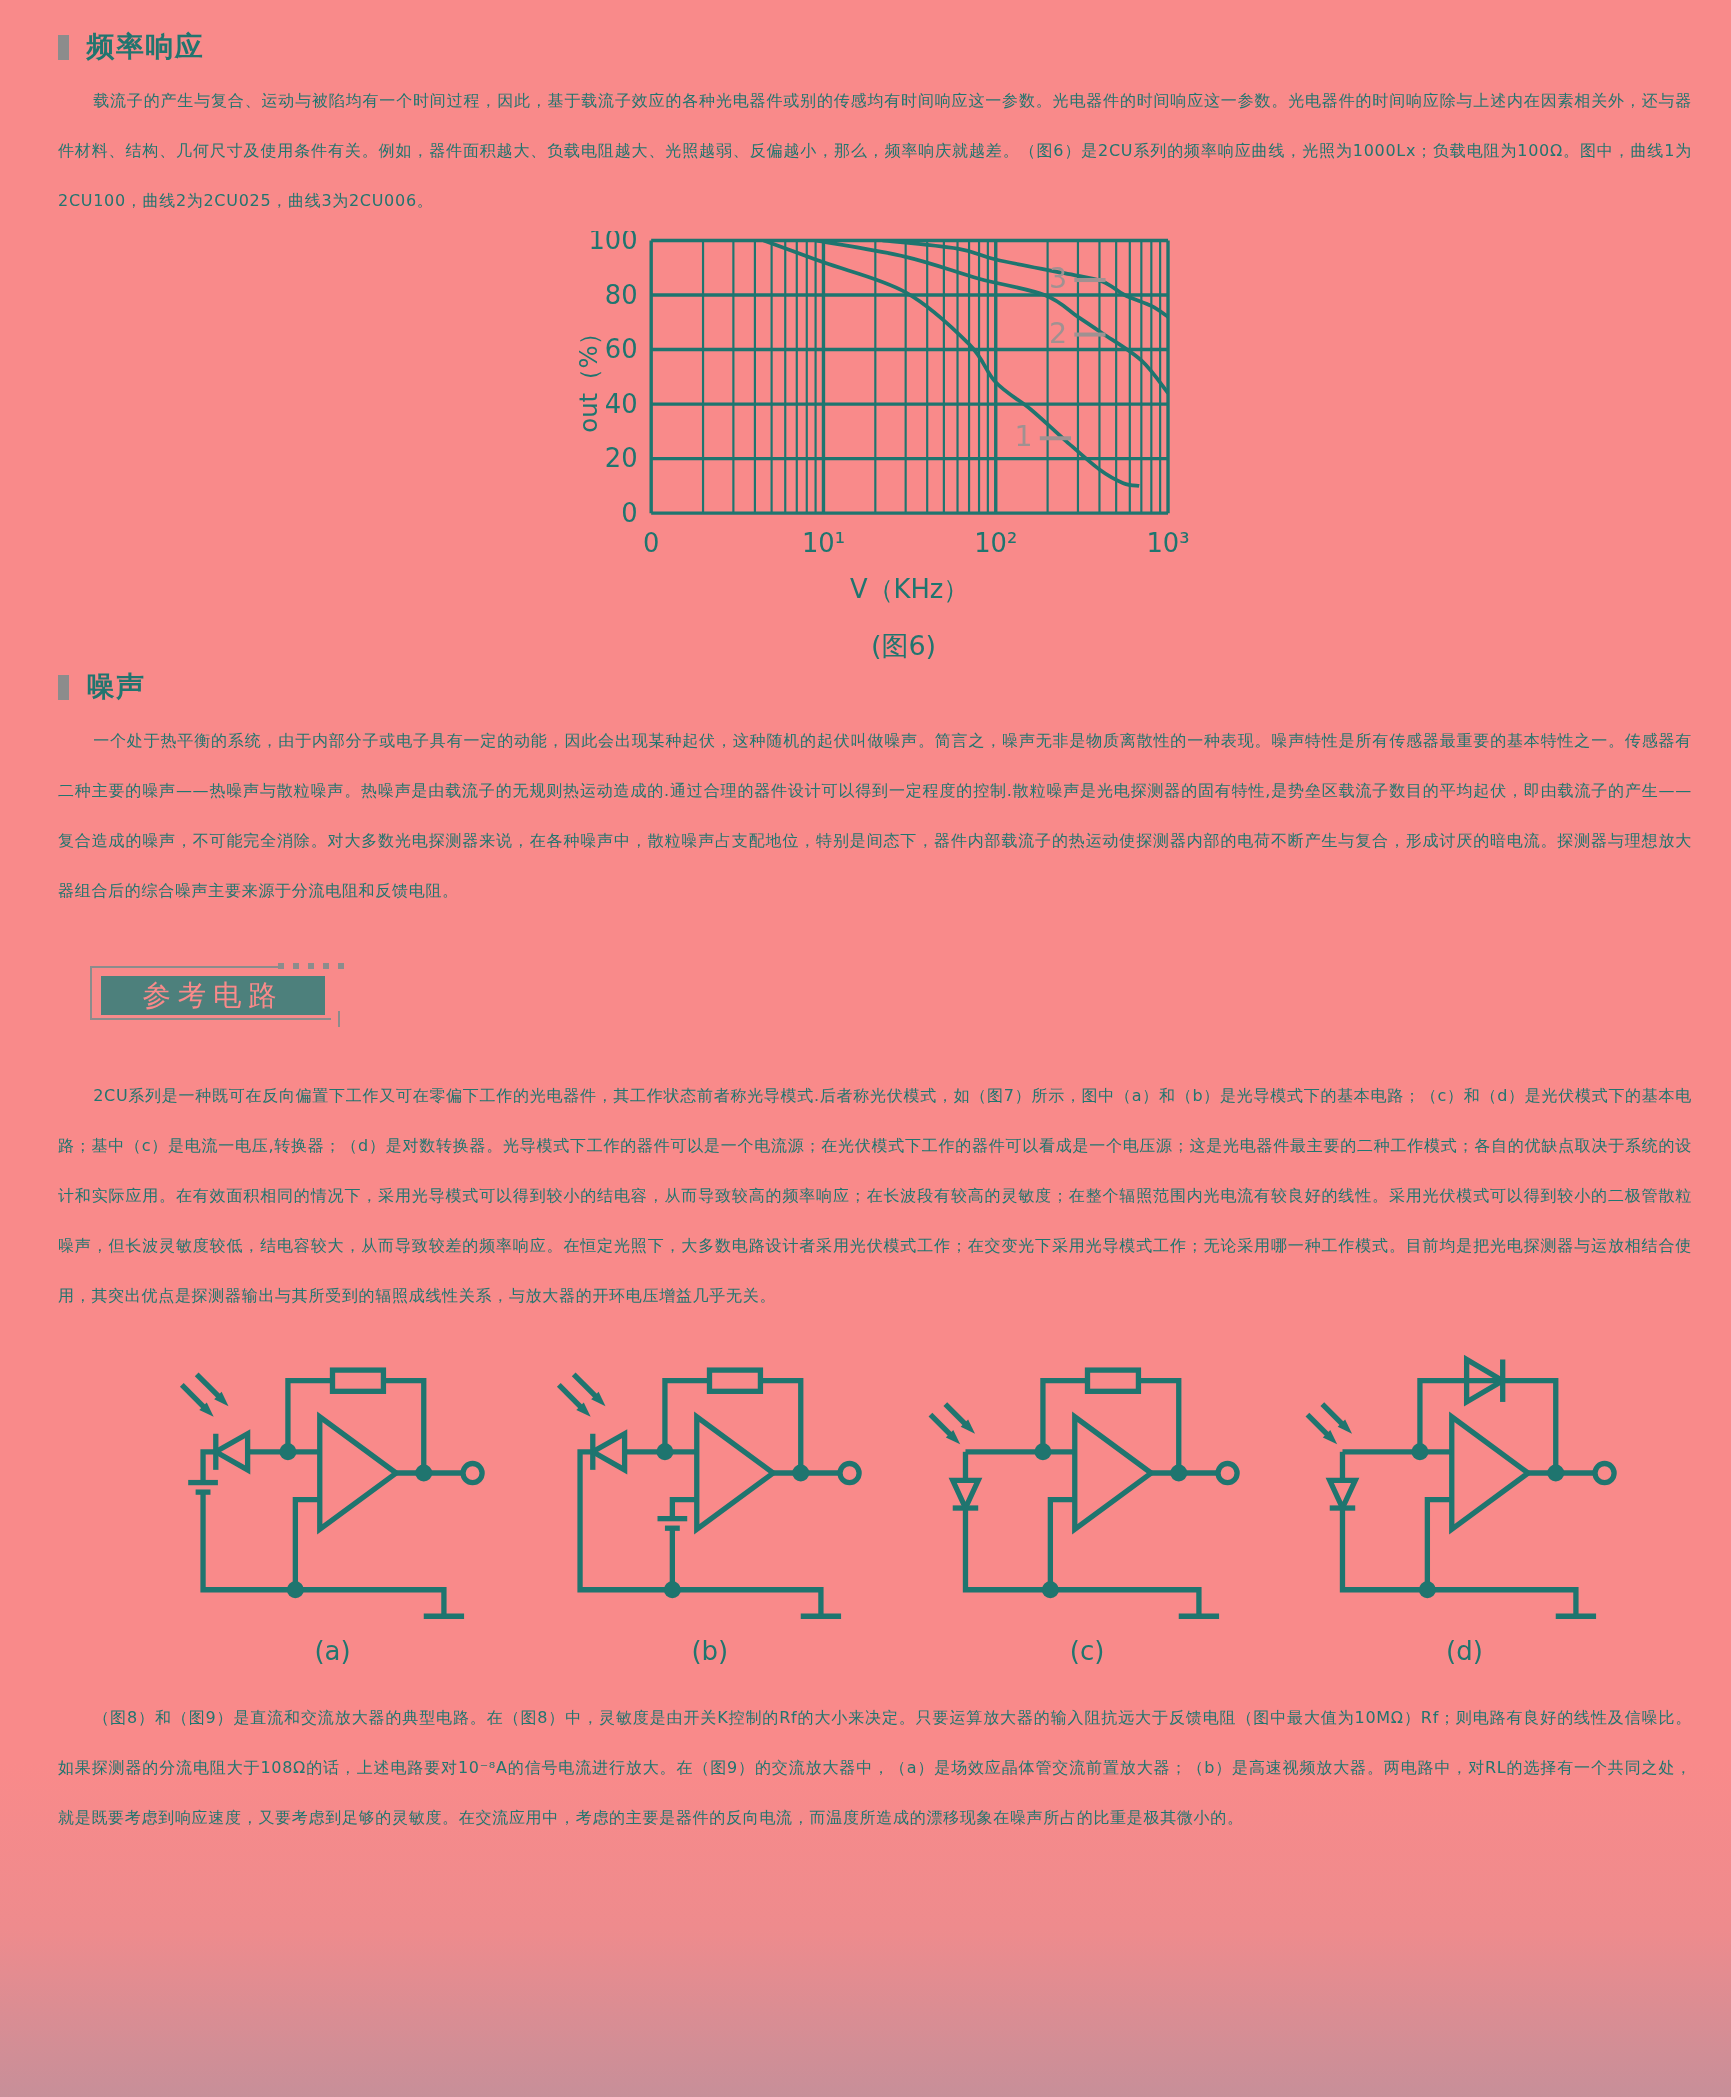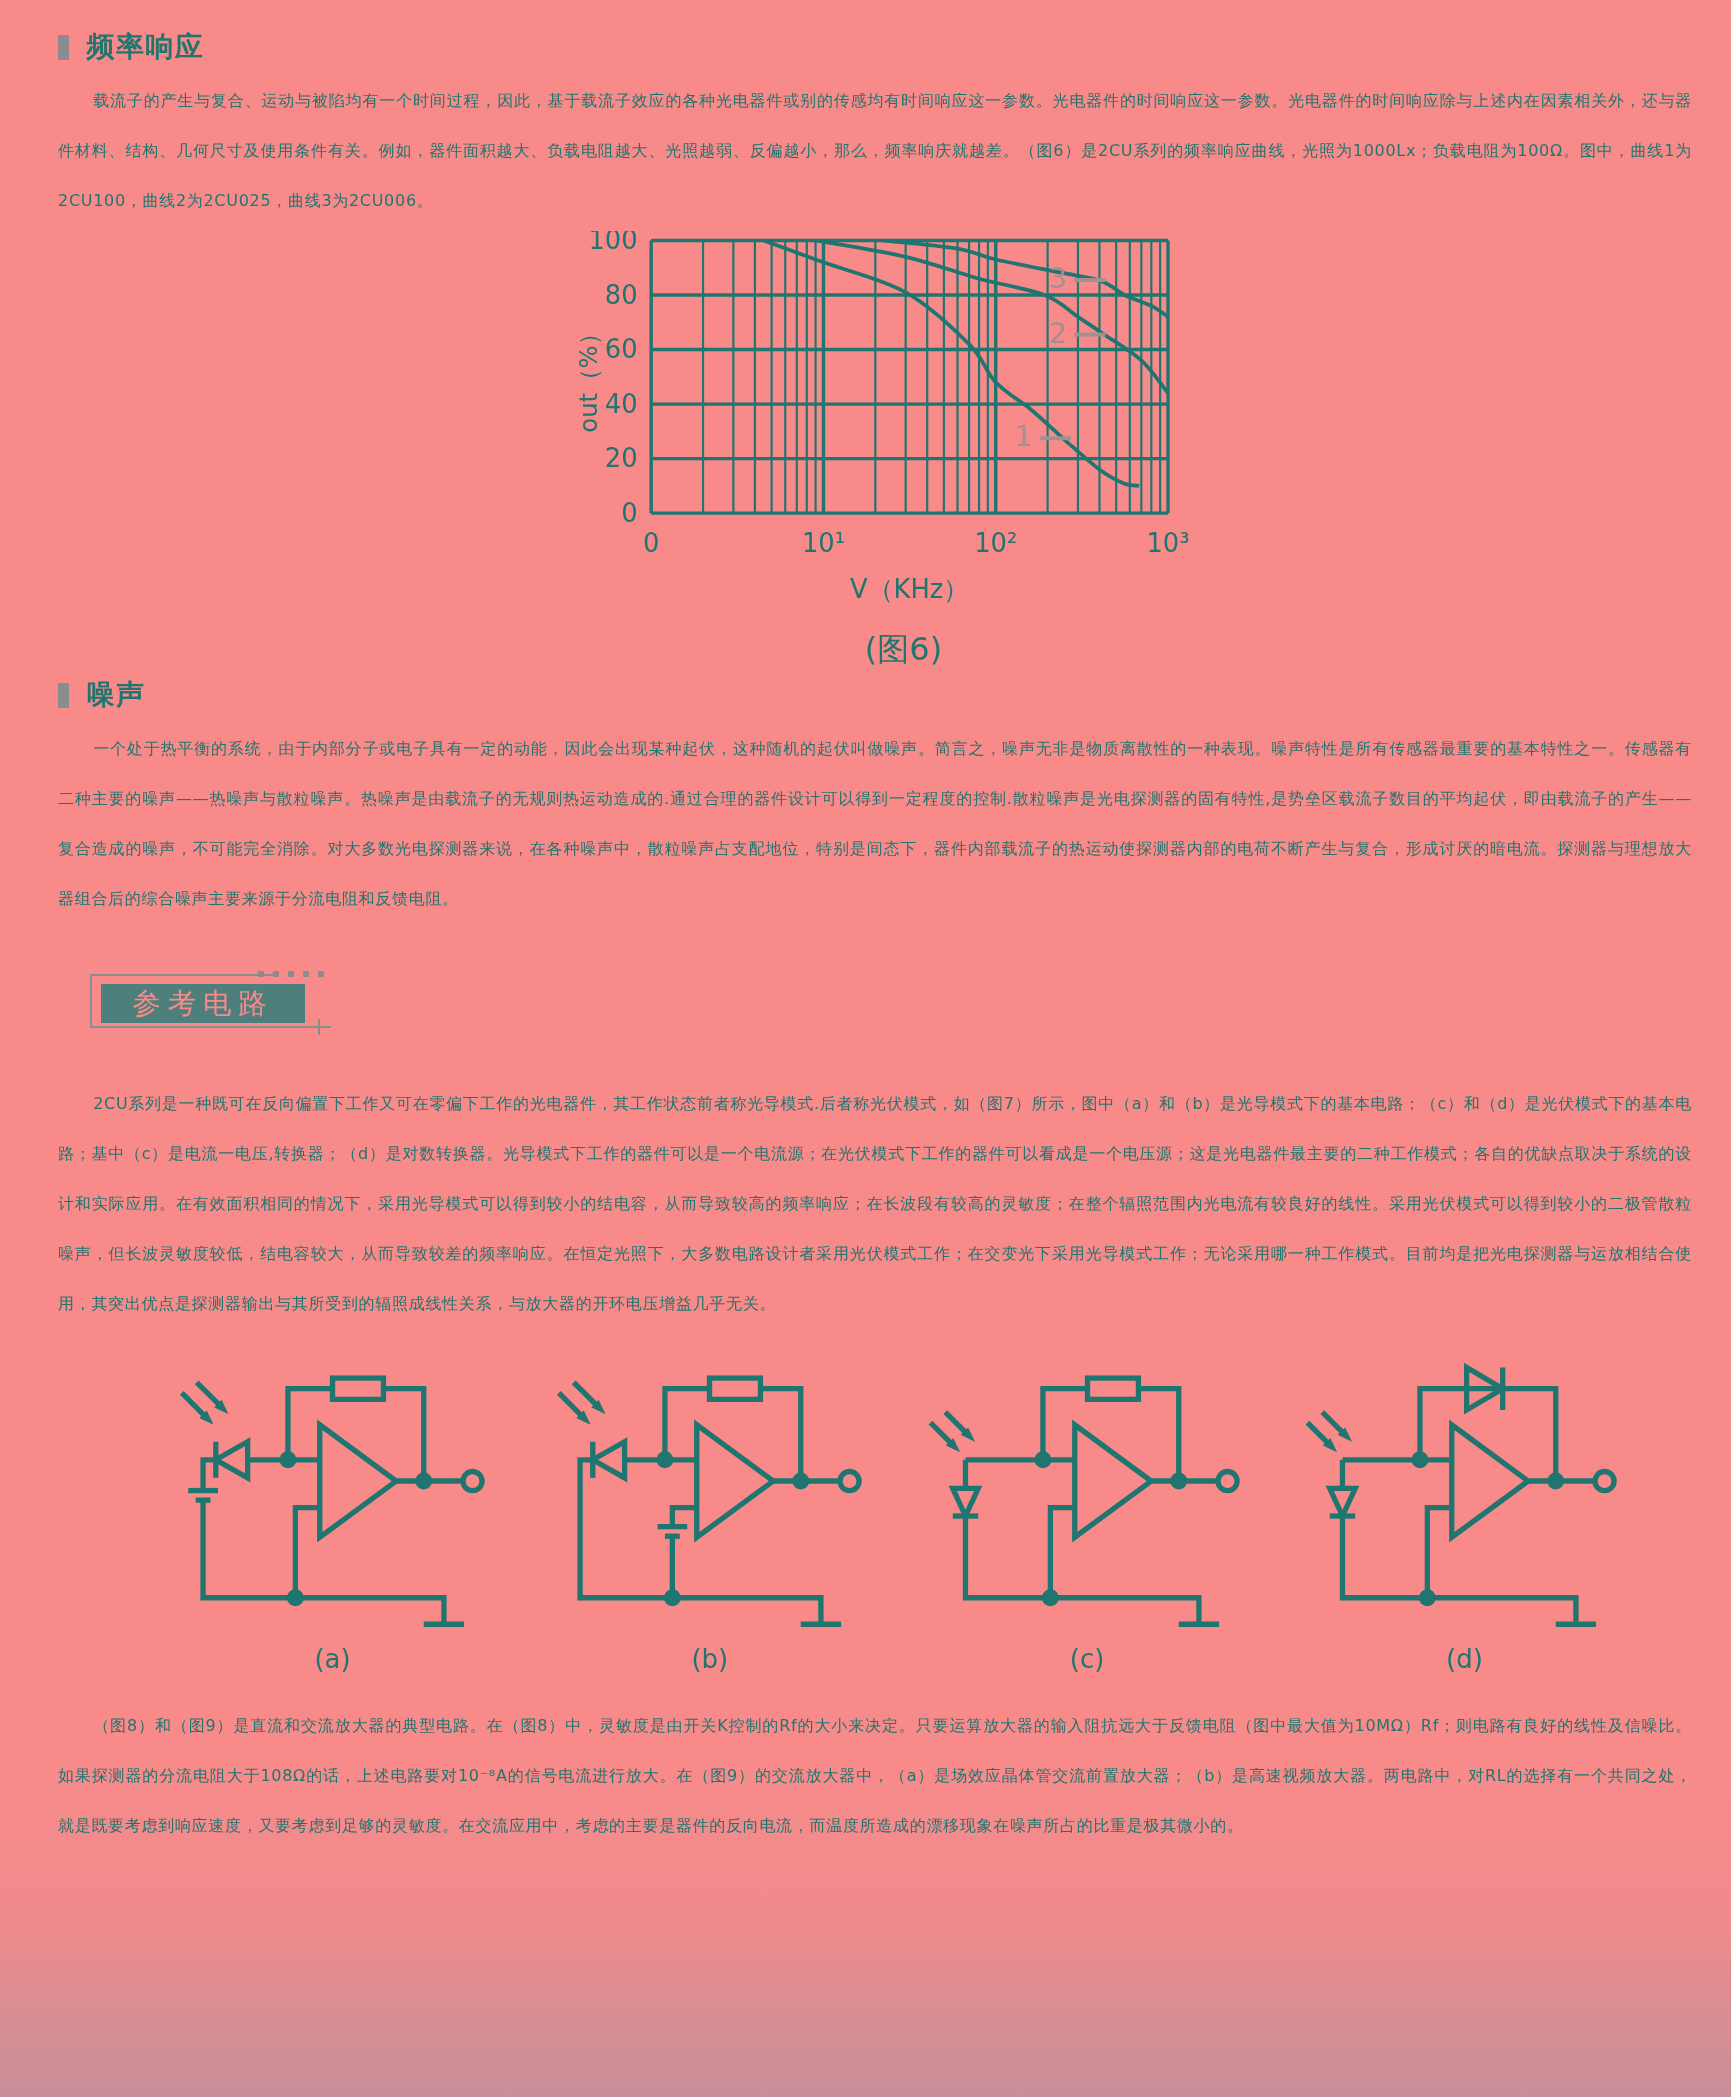--- a/index.html
+++ b/index.html
@@ -12,25 +12,25 @@
   .content{padding:24.4px 39px 0 58px;}
   .sec-head{display:flex;align-items:center;gap:17.6px;margin-top:4.1px;font-weight:bold;}
   .sec-head .bullet{width:11px;height:24.4px;background:#8C8C8C;flex:0 0 auto;}
   .sec-head .title{font-size:28px;letter-spacing:1.4px;}
   p.body{
     font-size:16px;line-height:50px;text-align:justify;
     text-indent:2.2em;margin:9.5px 0 0 0;letter-spacing:0.7px;
   }
   
   .chart-wrap{width:665px;margin:5.4px 0 0 513px;}
-  .chart-caption{font-size:32px;text-align:center;margin-top:4.1px;color:#21756F;}
+  .chart-caption{font-size:27px;text-align:center;margin-top:4.1px;color:#21756F;}
   
   .refbox-wrap{position:relative;display:inline-block;margin:60px 0 0 43px;}
   .refbox{position:relative;z-index:2;background:#4D807C;color:#F98A8A;
-    font-size:28.5px;letter-spacing:6.8px;width:204px;height:39px;line-height:39px;
+    font-size:28.5px;letter-spacing:6.8px;width:224px;height:39px;line-height:39px;
     text-align:center;}
   .refbox-ghost{position:absolute;z-index:1;left:-11px;top:-10.2px;width:239px;height:52px;
     border-left:2.7px solid #8C8C8C;border-bottom:2.7px solid #8C8C8C;}
   .refbox-topline{position:absolute;z-index:1;left:-11px;top:-10.2px;width:189px;border-top:2.7px solid #8C8C8C;}
   .refbox-stub{position:absolute;z-index:1;right:-15px;bottom:-12.2px;height:16.3px;border-right:2.7px solid #8C8C8C;}
   .refbox-dots{position:absolute;z-index:1;top:-13px;right:-19px;display:flex;gap:8.8px;}
   .refbox-dots i{width:6.1px;height:6.1px;background:#8C8C8C;display:block;}
   
   .circuits{display:flex;justify-content:space-between;align-items:flex-start;
     padding:0 68px 0 115px;margin-top:30px;}

